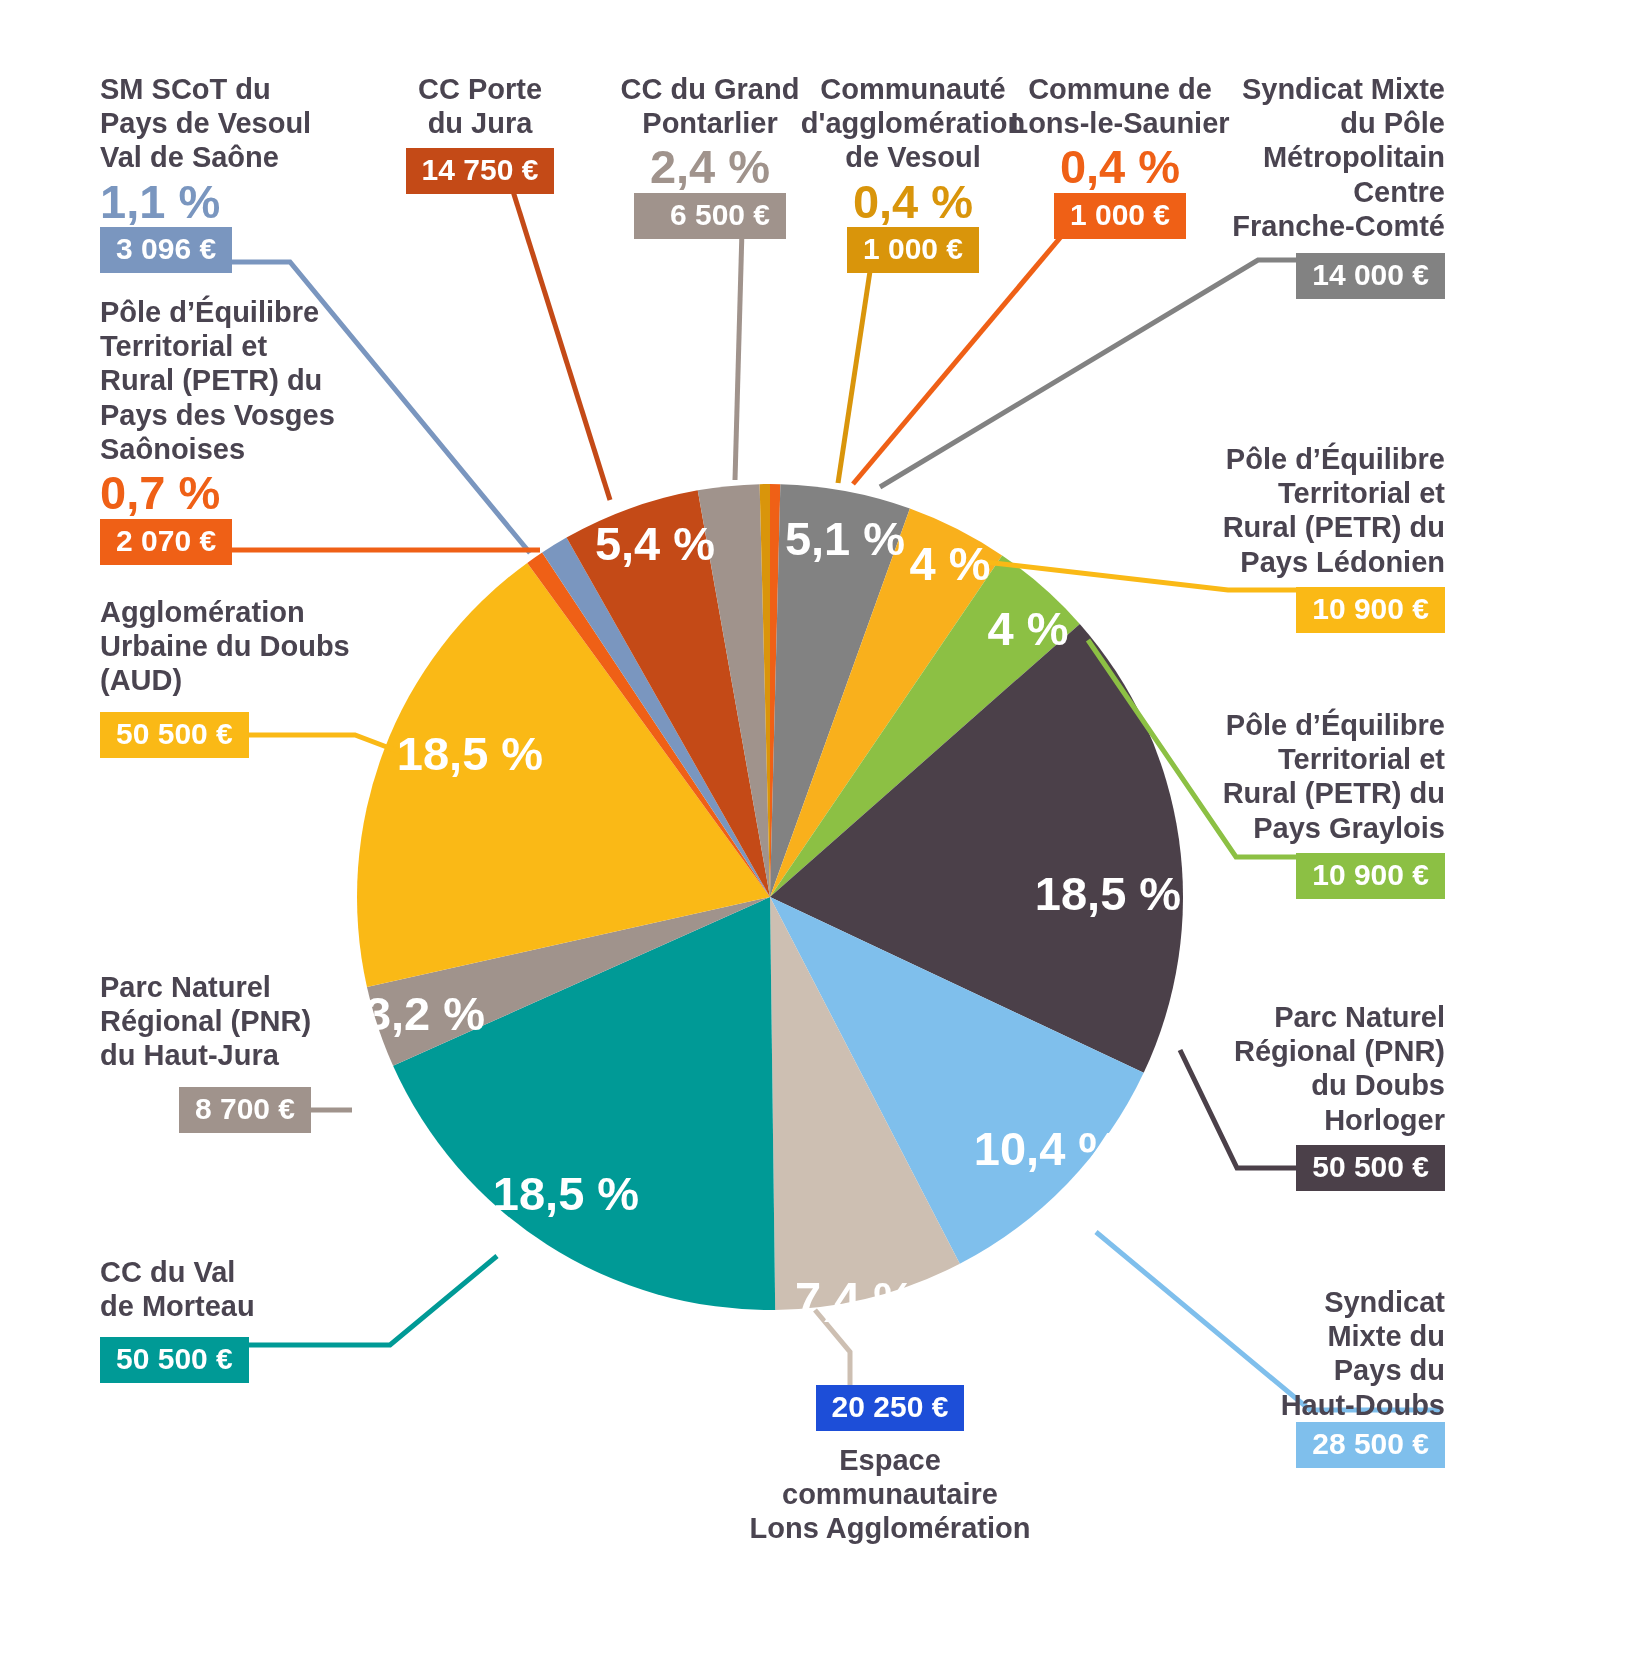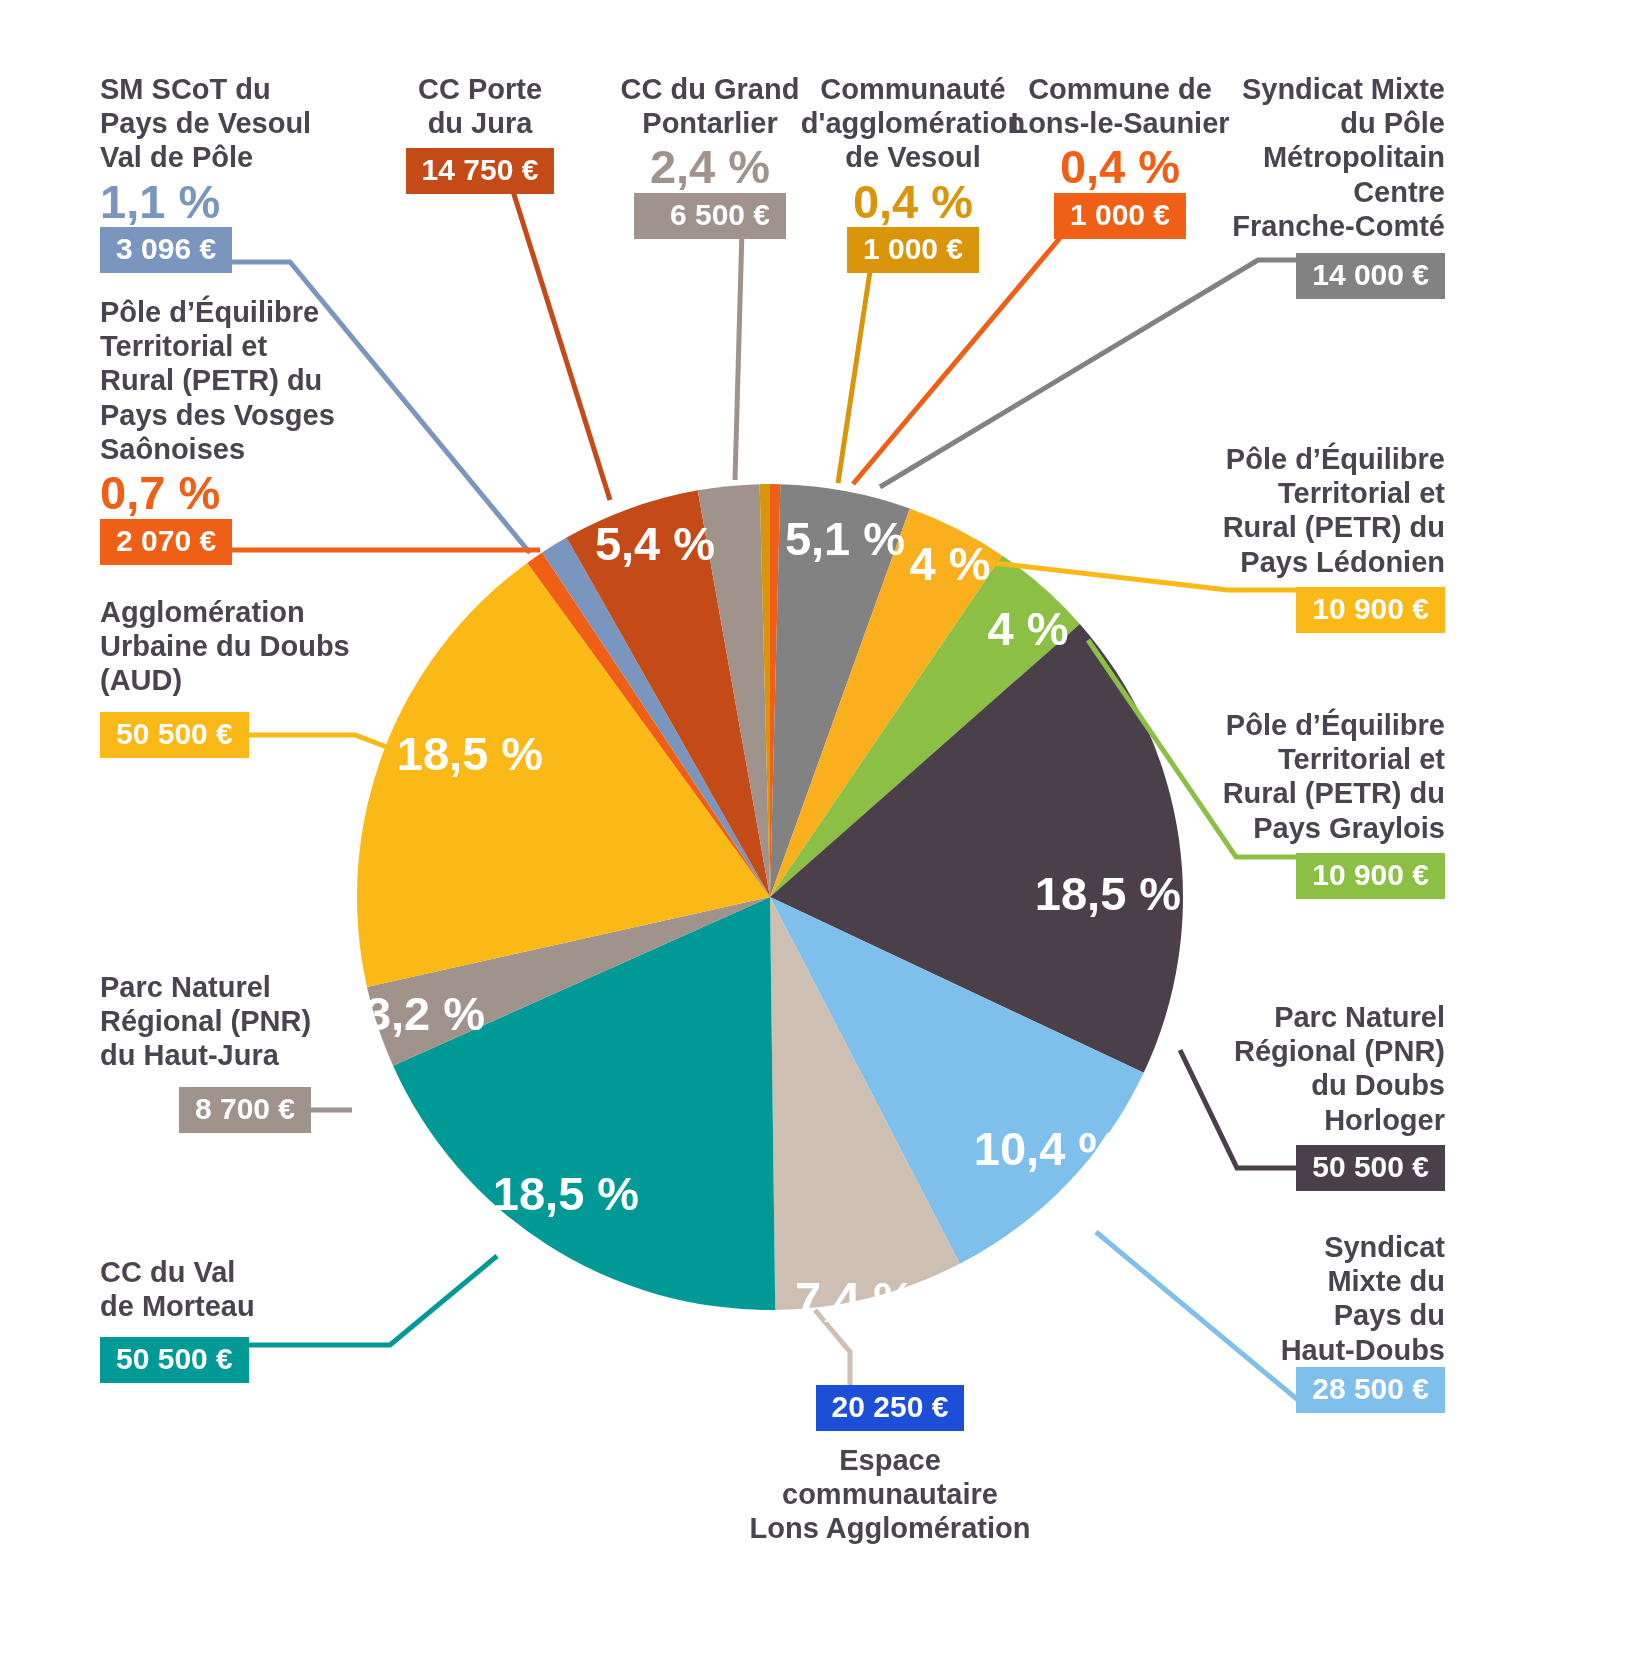--- a/index.html
+++ b/index.html
@@ -82,21 +82,21 @@
         <text x="855" y="1315" text-anchor="middle" class="slice-pct">7,4 %</text>
         <text x="566" y="1210" text-anchor="middle" class="slice-pct">18,5 %</text>
         <text x="425" y="1030" text-anchor="middle" class="slice-pct">3,2 %</text>
         <text x="470" y="770" text-anchor="middle" class="slice-pct">18,5 %</text>
       </g>
   </svg>
 
   <div class="lbl al" style="left:100px;top:72px;width:260px;">
     <div class="name">SM SCoT du
 Pays de Vesoul
-Val de Pôle</div>
+Val de Saône</div>
     <div class="pct" style="color:#7a96bf;">1,1 %</div>
     <div><span class="chip" style="background:#7a96bf;">3 096 €</span></div>
   </div>
 
   <div class="lbl al" style="left:100px;top:295px;width:270px;">
     <div class="name">Pôle d’Équilibre
 Territorial et
 Rural (PETR) du
 Pays des Vosges
 Saônoises</div>
@@ -178,21 +178,21 @@
   </div>
 
   <div class="lbl ar" style="left:1170px;top:1000px;width:275px;">
     <div class="name">Parc Naturel
 Régional (PNR)
 du Doubs
 Horloger</div>
     <div style="margin-top:8px;"><span class="chip" style="background:#4b4049;">50 500 €</span></div>
   </div>
 
-  <div class="lbl ar" style="left:1200px;top:1230px;width:245px;text-align:right;">
+  <div class="lbl ar" style="left:1200px;top:1285px;width:245px;text-align:right;">
     <div class="name">Syndicat
 Mixte du
 Pays du
 Haut-Doubs</div>
     <div style=""><span class="chip" style="background:#7fbfec;">28 500 €</span></div>
   </div>
 
   <div class="lbl ac" style="left:715px;top:1385px;width:350px;">
     <div><span class="chip" style="background:#1d4ed8;">20 250 €</span></div>
     <div class="name" style="margin-top:12px;">Espace

